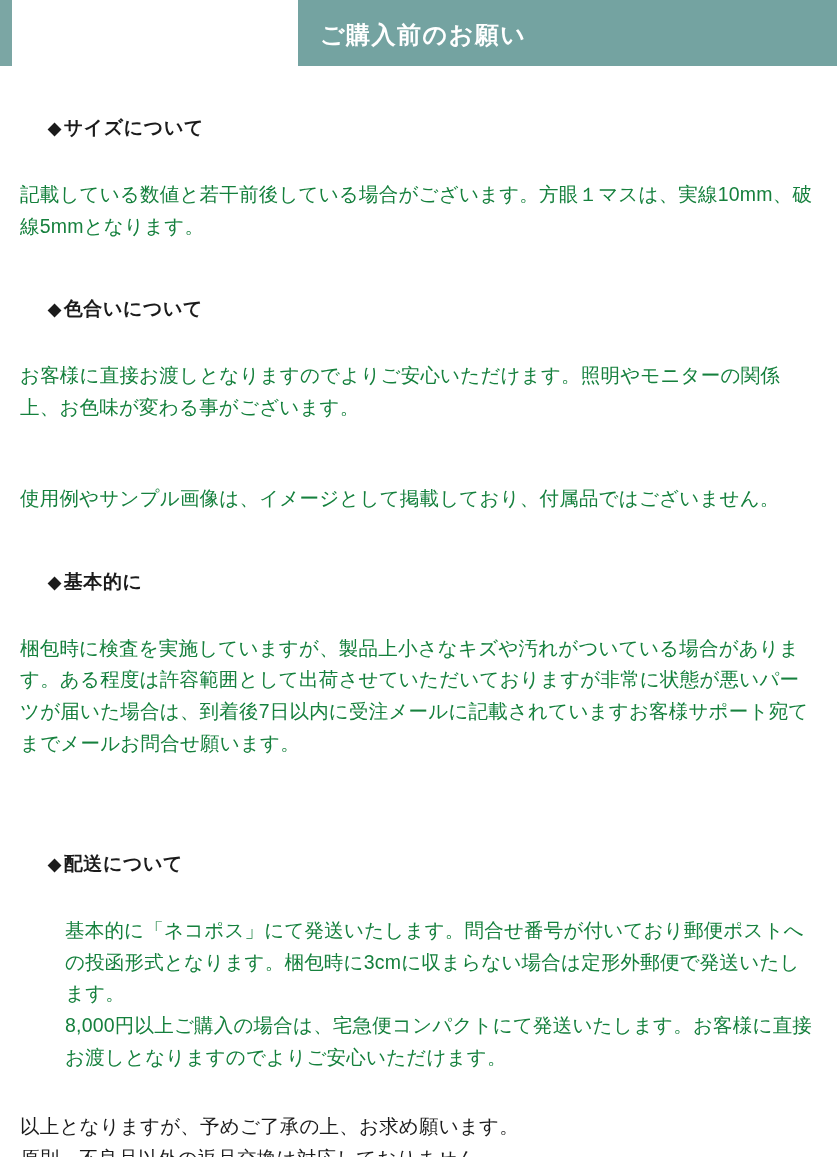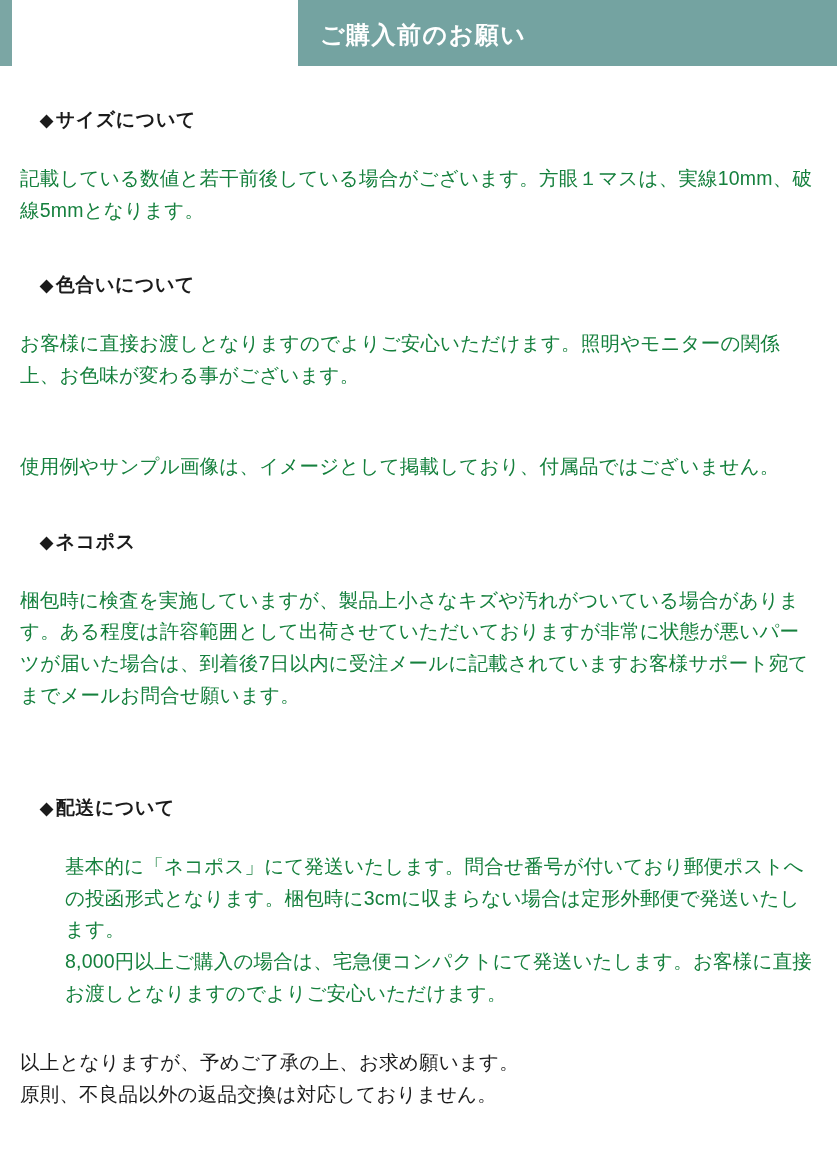--- a/index.html
+++ b/index.html
@@ -59,21 +59,21 @@
   }
   .section {
     margin: 0;
   }
   .section-heading {
     font-size: 19px;
     font-weight: bold;
     color: #1b1b1b;
     letter-spacing: 0.6px;
     padding-left: 14px;
-    margin: 8px;
+    margin: 16px;
   }
   .diamond {
     color: #1b1b1b;
     font-size: 17px;
     margin-right: 2px;
   }
   .section-body {
     font-size: 19.5px;
     line-height: 1.62;
     color: #15803d;
@@ -130,21 +130,21 @@
 
     <div class="section">
       <div class="sp-h2"></div>
       <p class="section-body">使用例やサンプル画像は、イメージとして掲載しており、付属品ではございません。</p>
     </div>
 
     <div class="sp-block"></div>
 
     <div class="section">
       <div class="section-heading">
-        <span class="diamond">◆</span><span>ネコポス</span>
+        <span class="diamond">◆</span><span>基本的に</span>
       </div>
       <div class="sp-h2"></div>
       <p class="section-body">梱包時に検査を実施していますが、製品上小さなキズや汚れがついている場合があります。ある程度は許容範囲として出荷させていただいておりますが非常に状態が悪いパーツが届いた場合は、到着後7日以内に受注メールに記載されていますお客様サポート宛てまでメールお問合せ願います。</p>
     </div>
 
     <div class="sp-block"></div>
 
 
     <div class="sp-block"></div>
 

